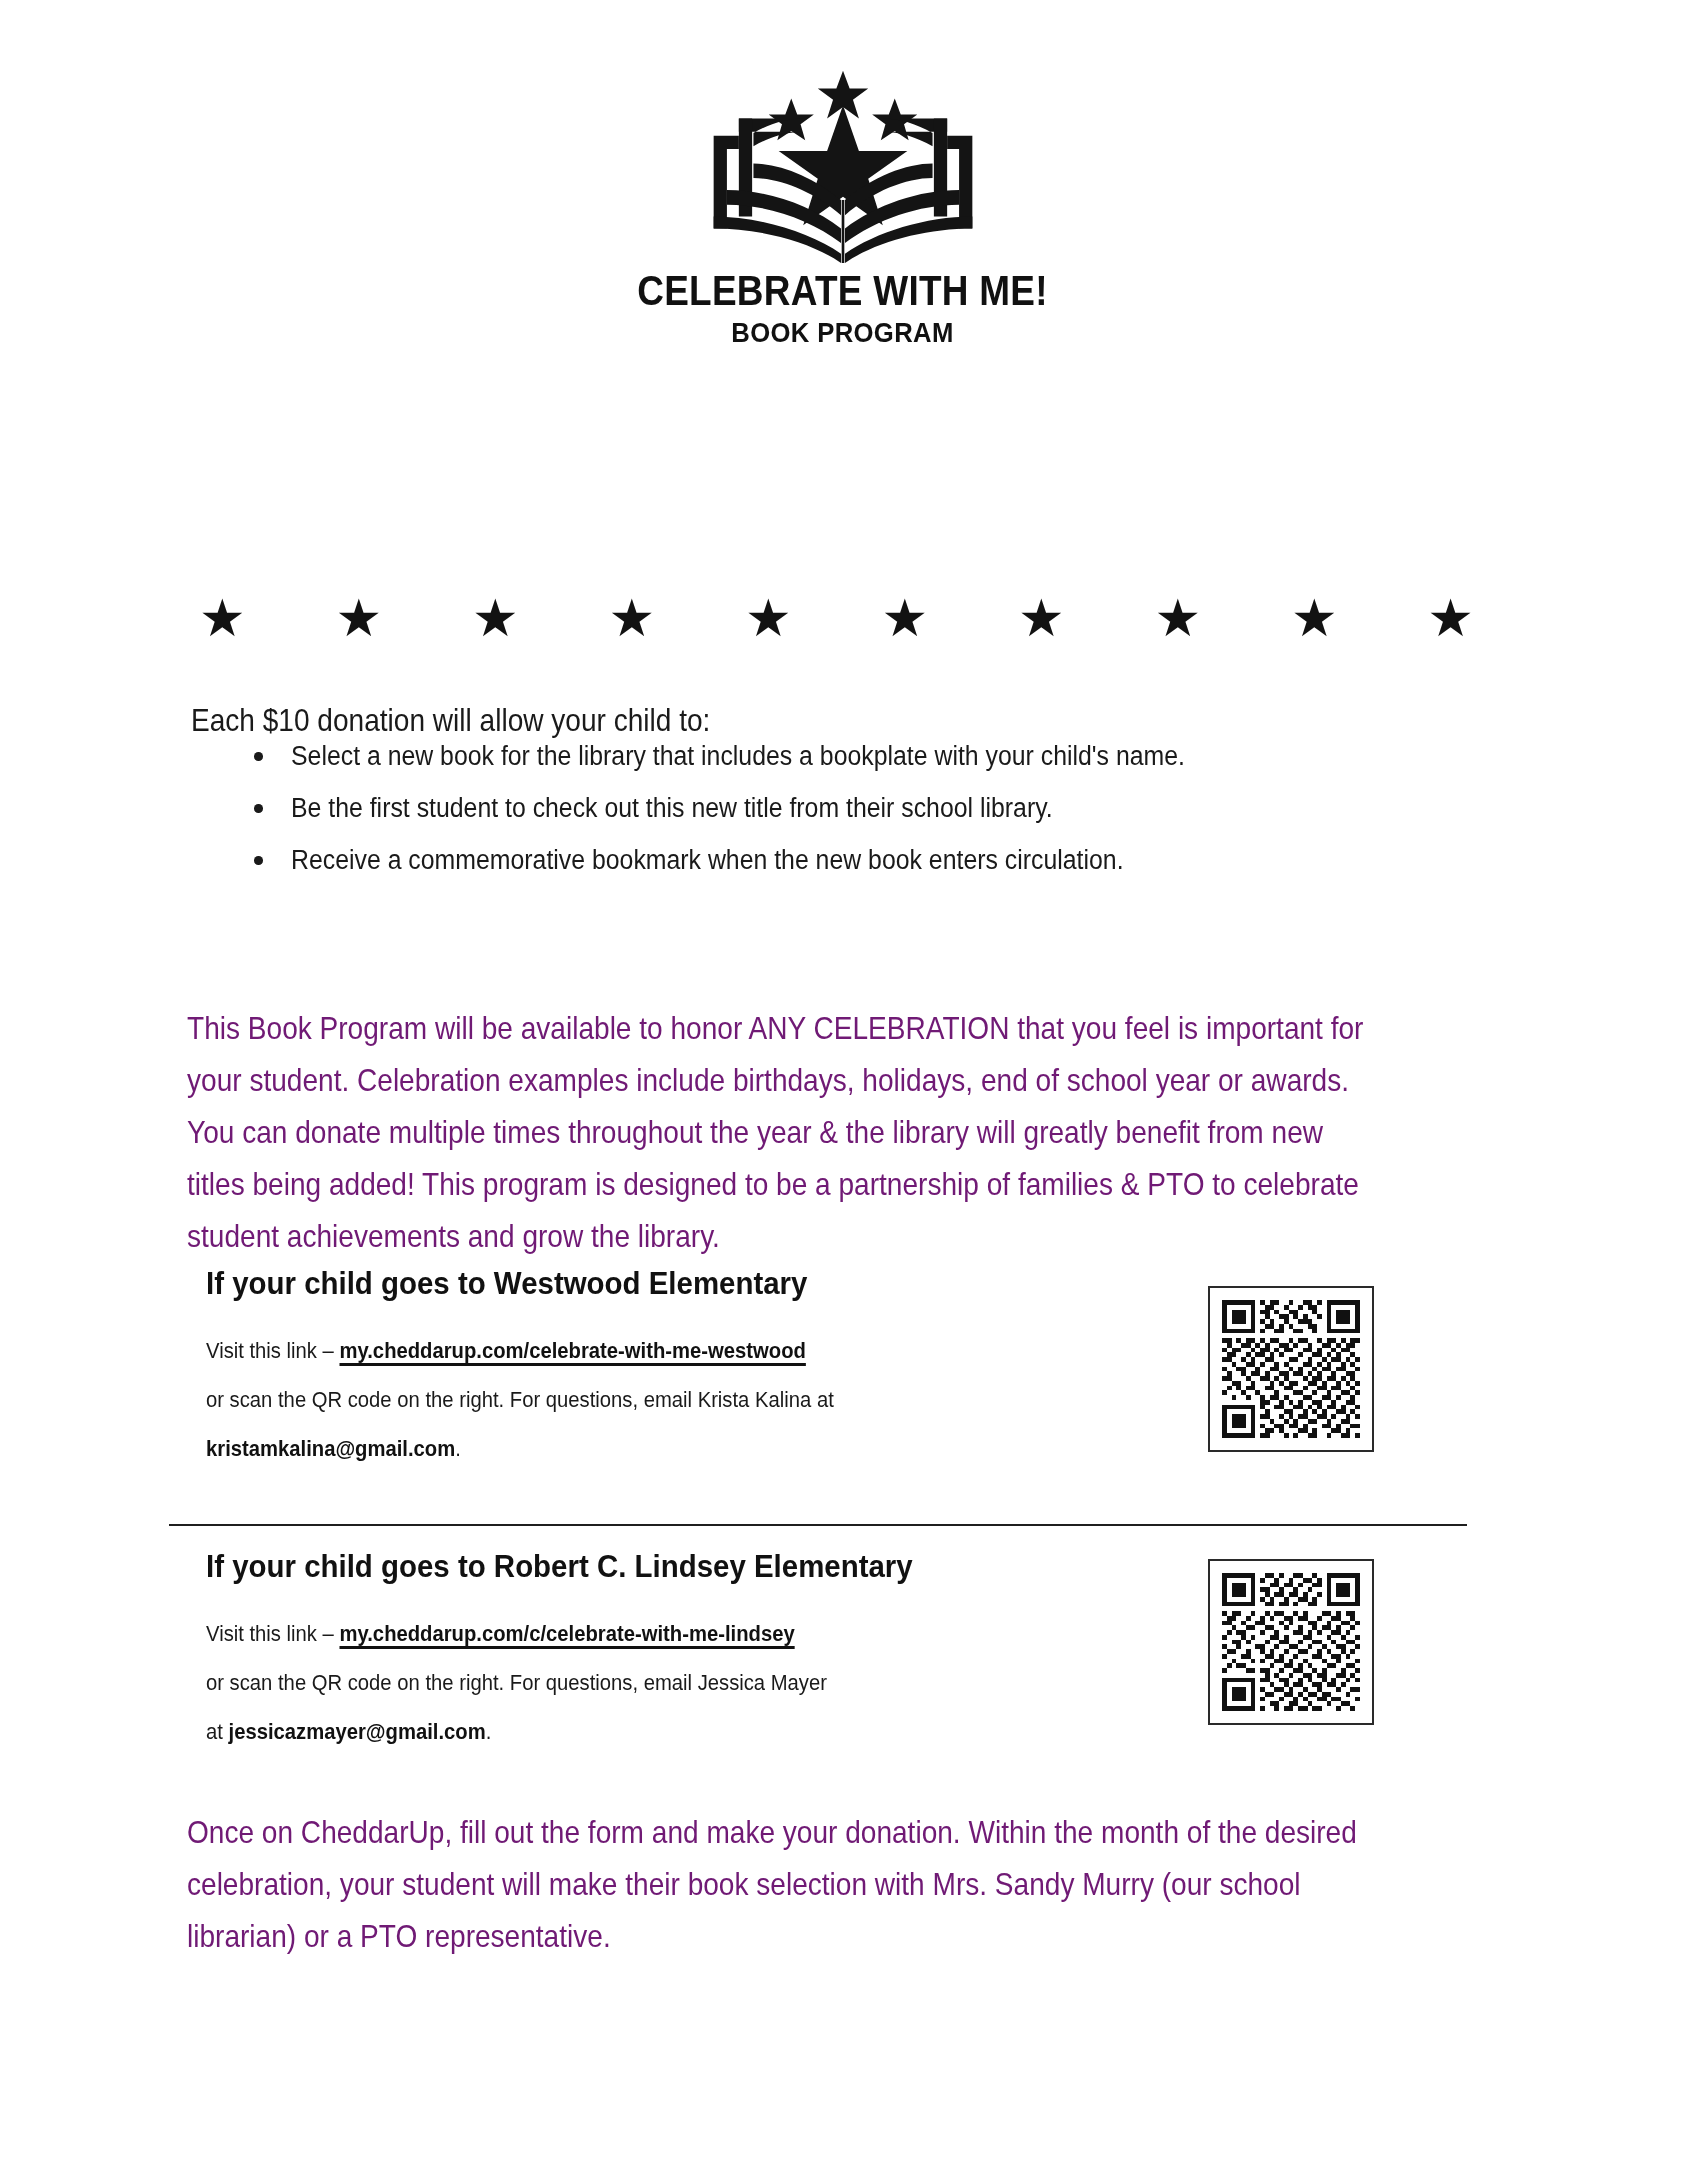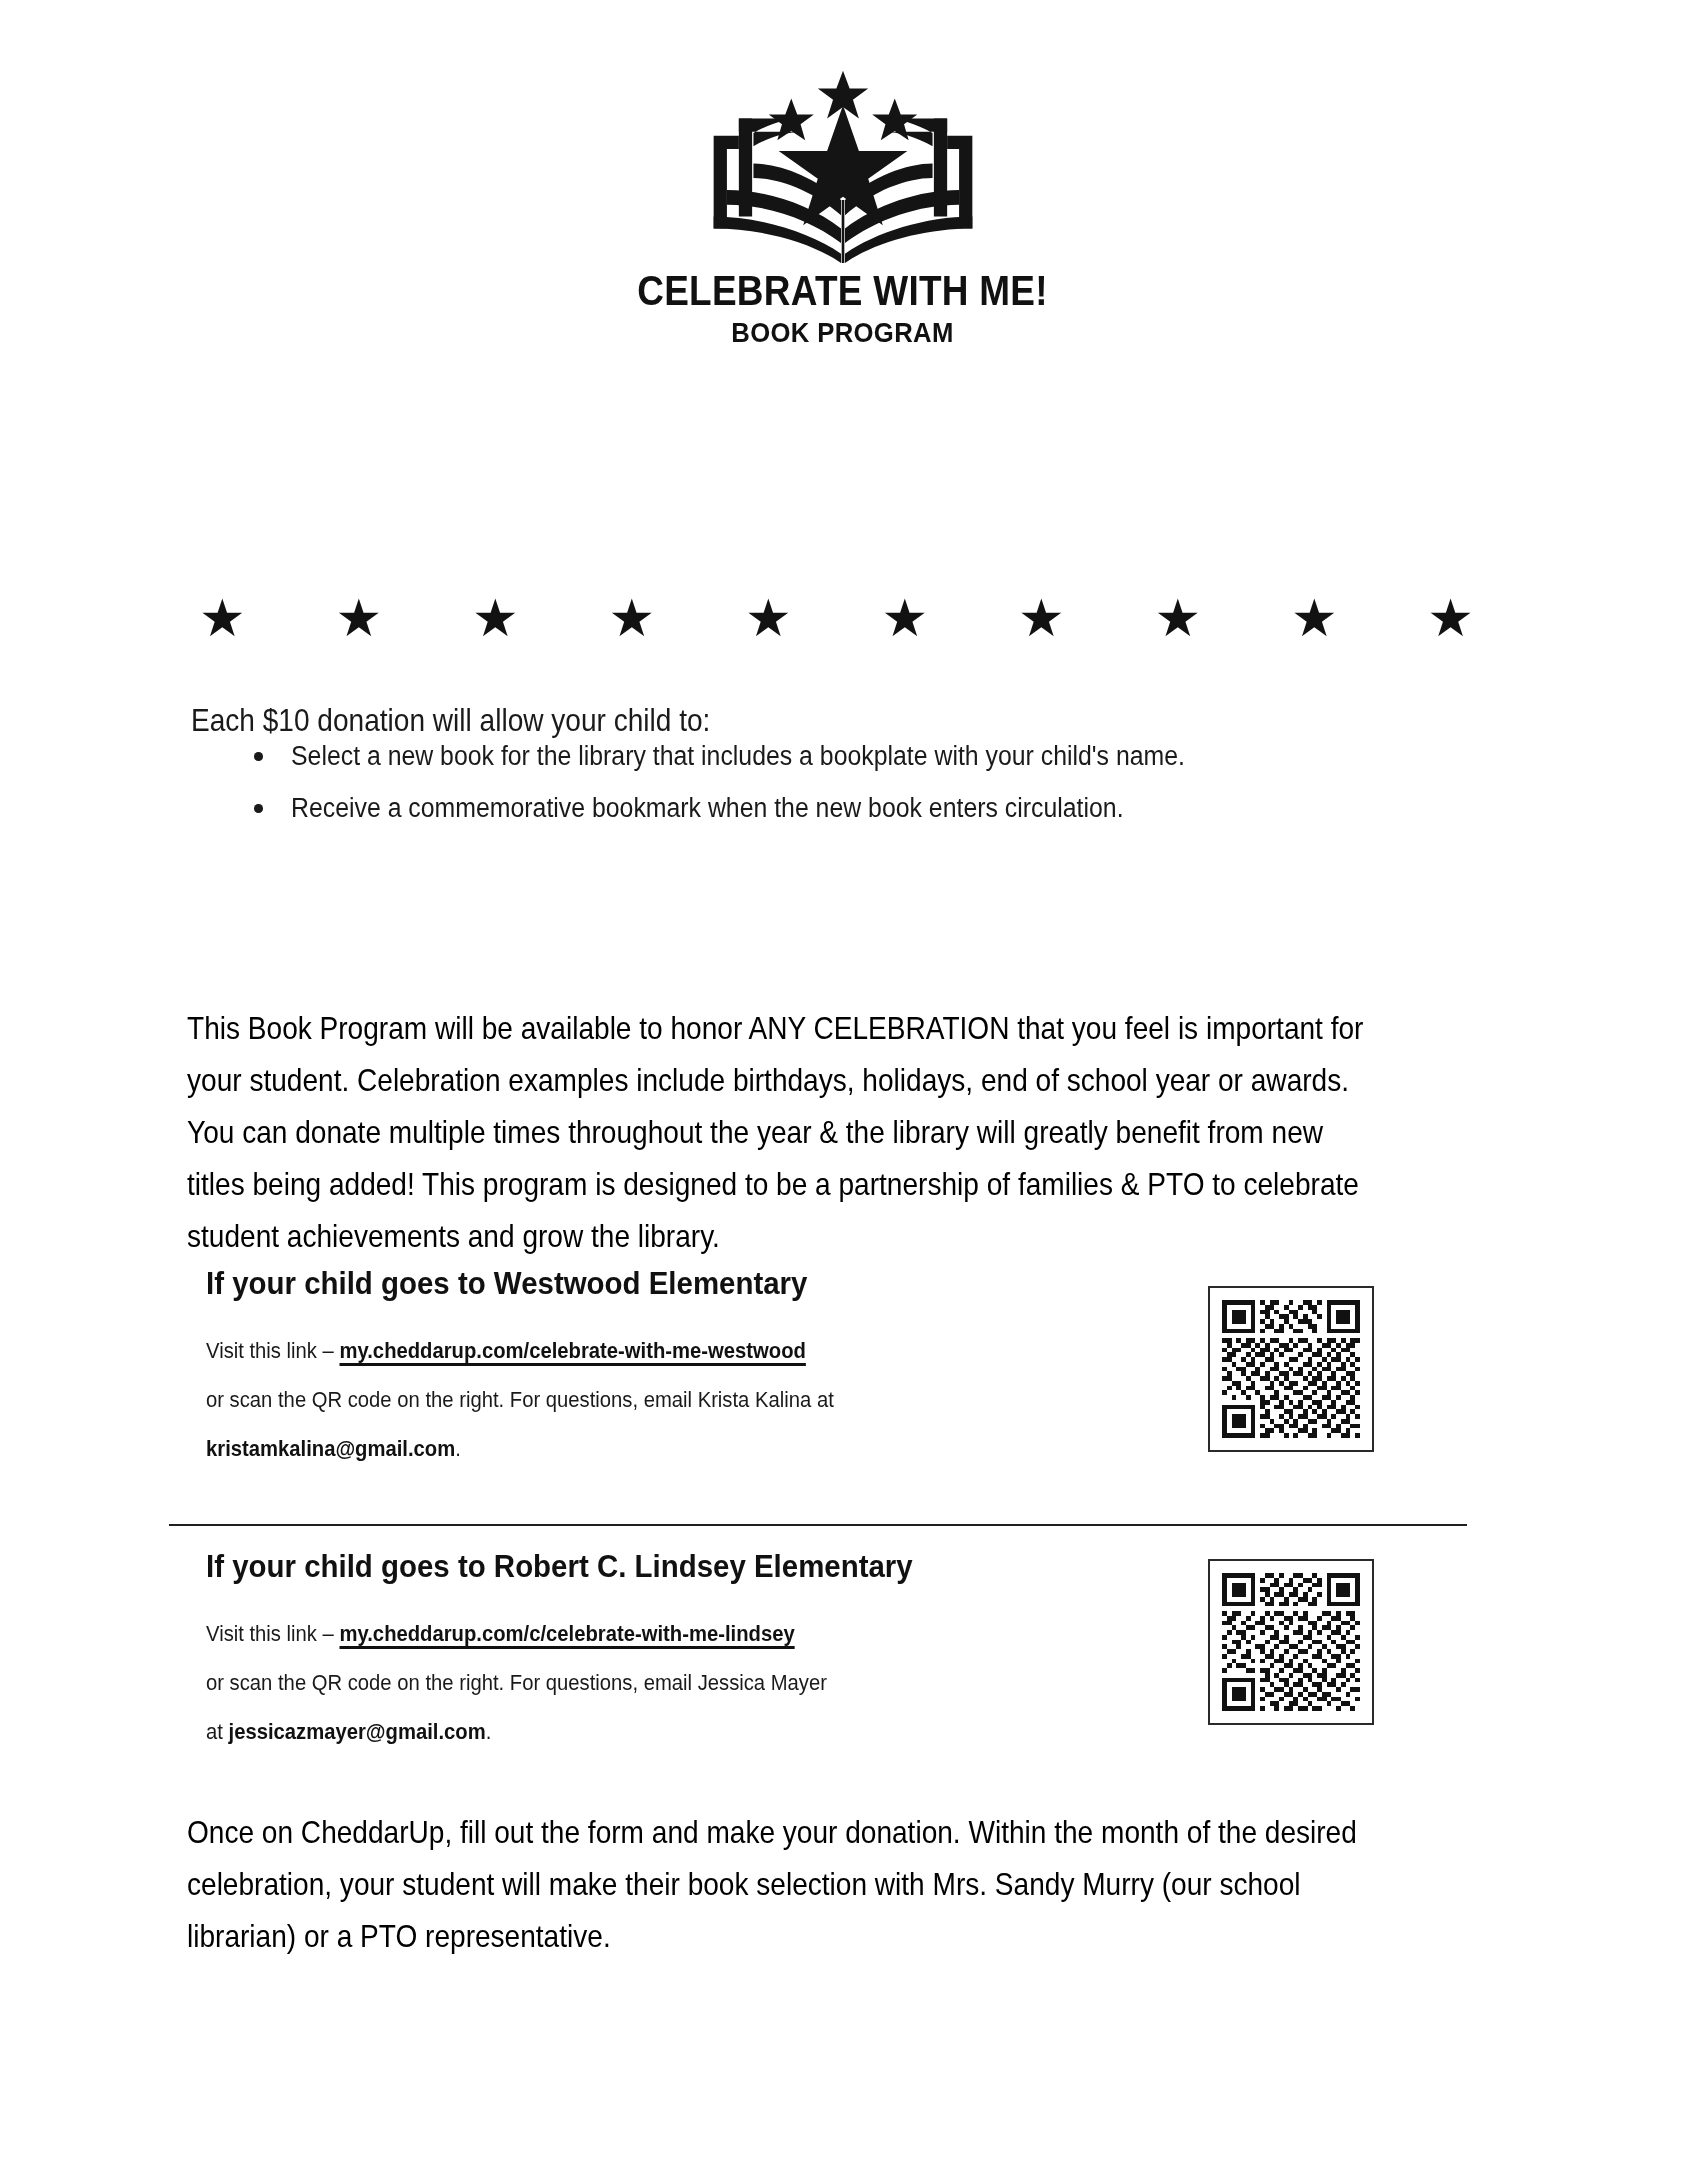--- a/index.html
+++ b/index.html
@@ -131,21 +131,21 @@
     display: inline-block;
     transform: scaleX(0.92);
     transform-origin: left center;
     white-space: nowrap;
   }
 
   .para {
     position: absolute;
     font-size: 30.5px;
     line-height: 52px;
-    color: #000000;
+    color: #701a75;
   }
   .para .pline {
     display: block;
     transform: scaleX(0.92);
     transform-origin: left center;
     white-space: nowrap;
   }
   #body-para { left: 187px; top: 1002px; width: 1334px; }
   #closing-para { left: 187px; top: 1806px; width: 1334px; }
 
@@ -267,20 +267,21 @@
       <span class="star">★</span>
       <span class="star">★</span>
       <span class="star">★</span>
       <span class="star">★</span>
       <span class="star">★</span>
     </div>
 
   <div class="intro-line">Each $10 donation will allow your child to:</div>
   <ul class="bullets" id="bullet-list">
       <li><span class="bullet-dot"></span><span class="bullet-text">Select a new book for the library that includes a bookplate with your child's name.</span></li>
+      <li><span class="bullet-dot"></span><span class="bullet-text">Be the first student to check out this new title from their school library.</span></li>
       <li><span class="bullet-dot"></span><span class="bullet-text">Receive a commemorative bookmark when the new book enters circulation.</span></li>
     </ul>
 
   <div class="para" id="body-para">
     <span class="pline">This Book Program will be available to honor ANY CELEBRATION that you feel is important for</span>
     <span class="pline">your student. Celebration examples include birthdays, holidays, end of school year or awards.</span>
     <span class="pline">You can donate multiple times throughout the year &amp; the library will greatly benefit from new</span>
     <span class="pline">titles being added! This program is designed to be a partnership of families &amp; PTO to celebrate</span>
     <span class="pline">student achievements and grow the library.</span>
   </div>

